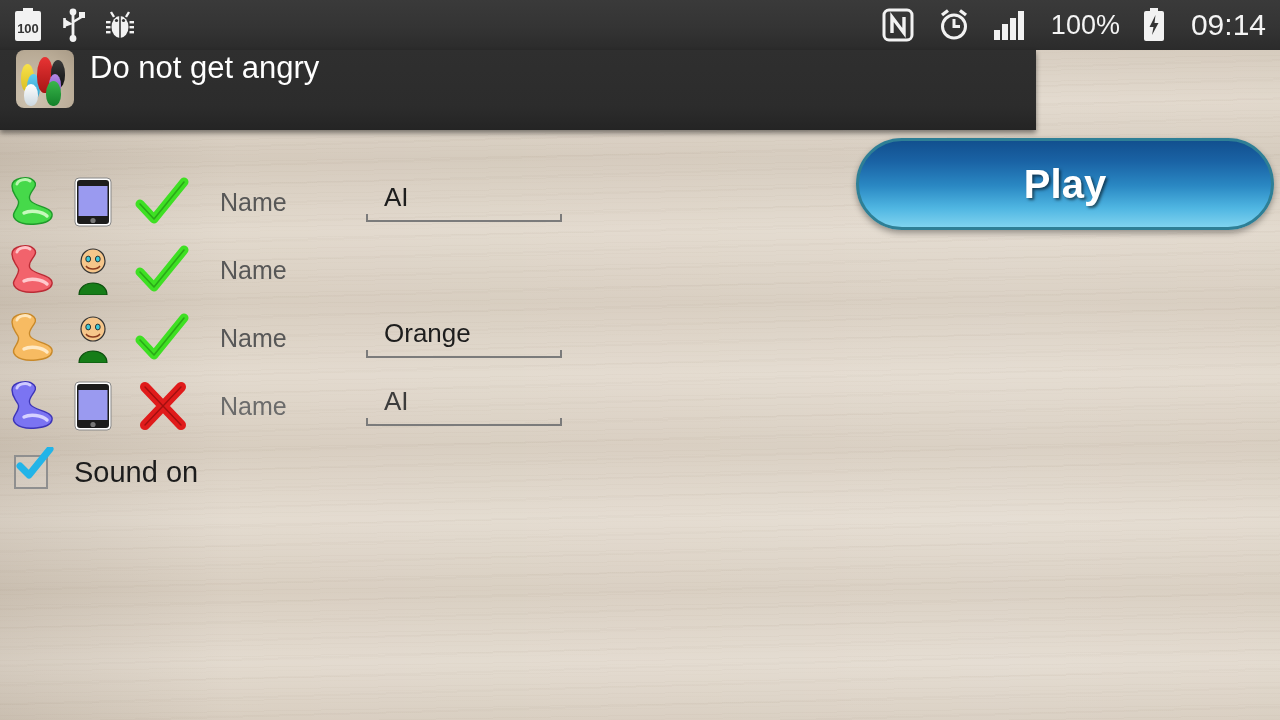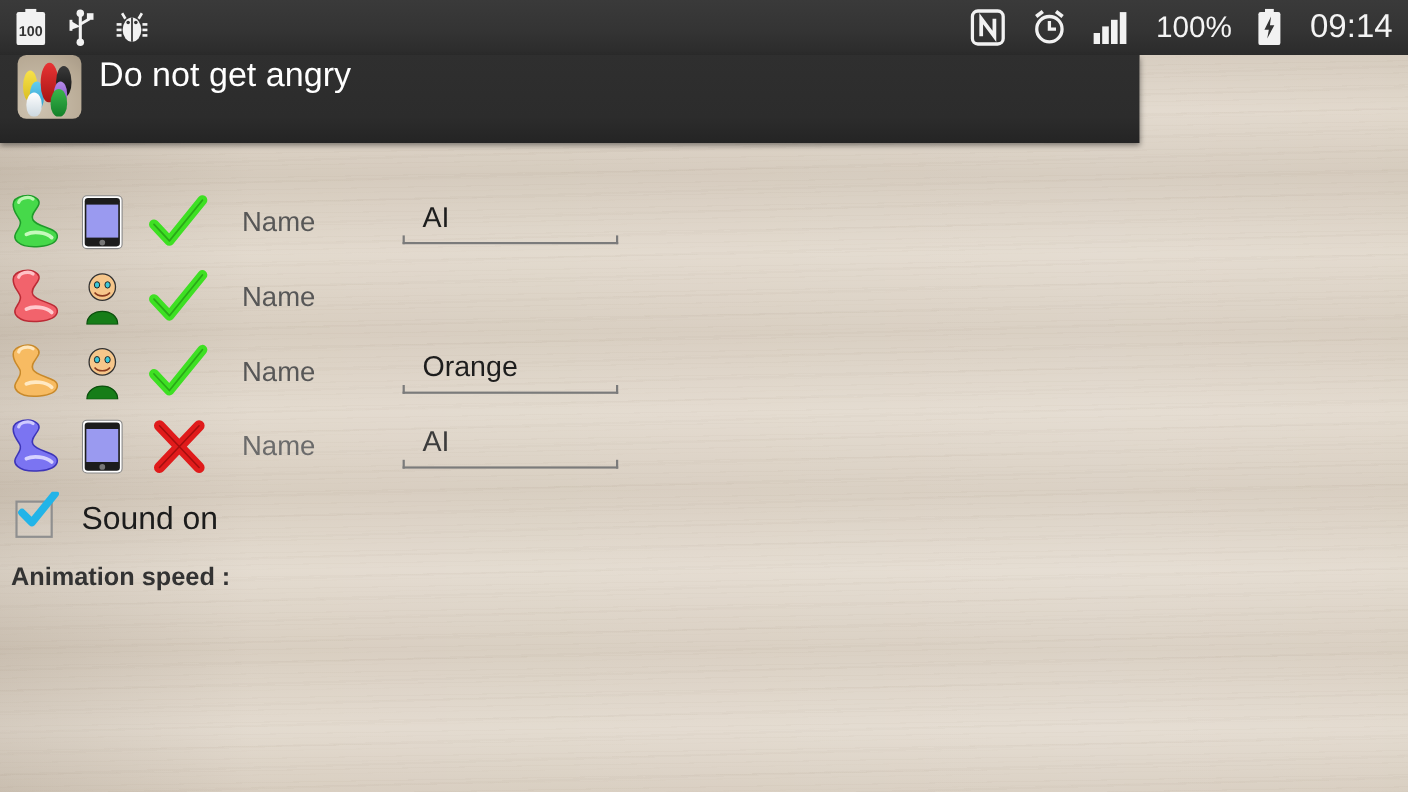--- a/index.html
+++ b/index.html
@@ -523,18 +523,20 @@
 
     <div id="sound-row">
       <div class="checkbox">
         <svg width="40" height="36" viewBox="0 0 40 36" style="position:absolute; left:-2px; top:-10px;">
           <path d="M6 19 L15 28 L36 2" fill="none" stroke="#22b4e8" stroke-width="7" stroke-linecap="round" stroke-linejoin="round"></path>
         </svg>
       </div>
       <div id="sound-label">Sound on</div>
     </div>
 
-    <div id="speed-label">Animation speed :</div>
-
-
+
+
+    <div class="big-btn" id="btn-play">
+      <span>Play</span>
+    </div>
 
   </div>
 </div>
 
 </body></html>

